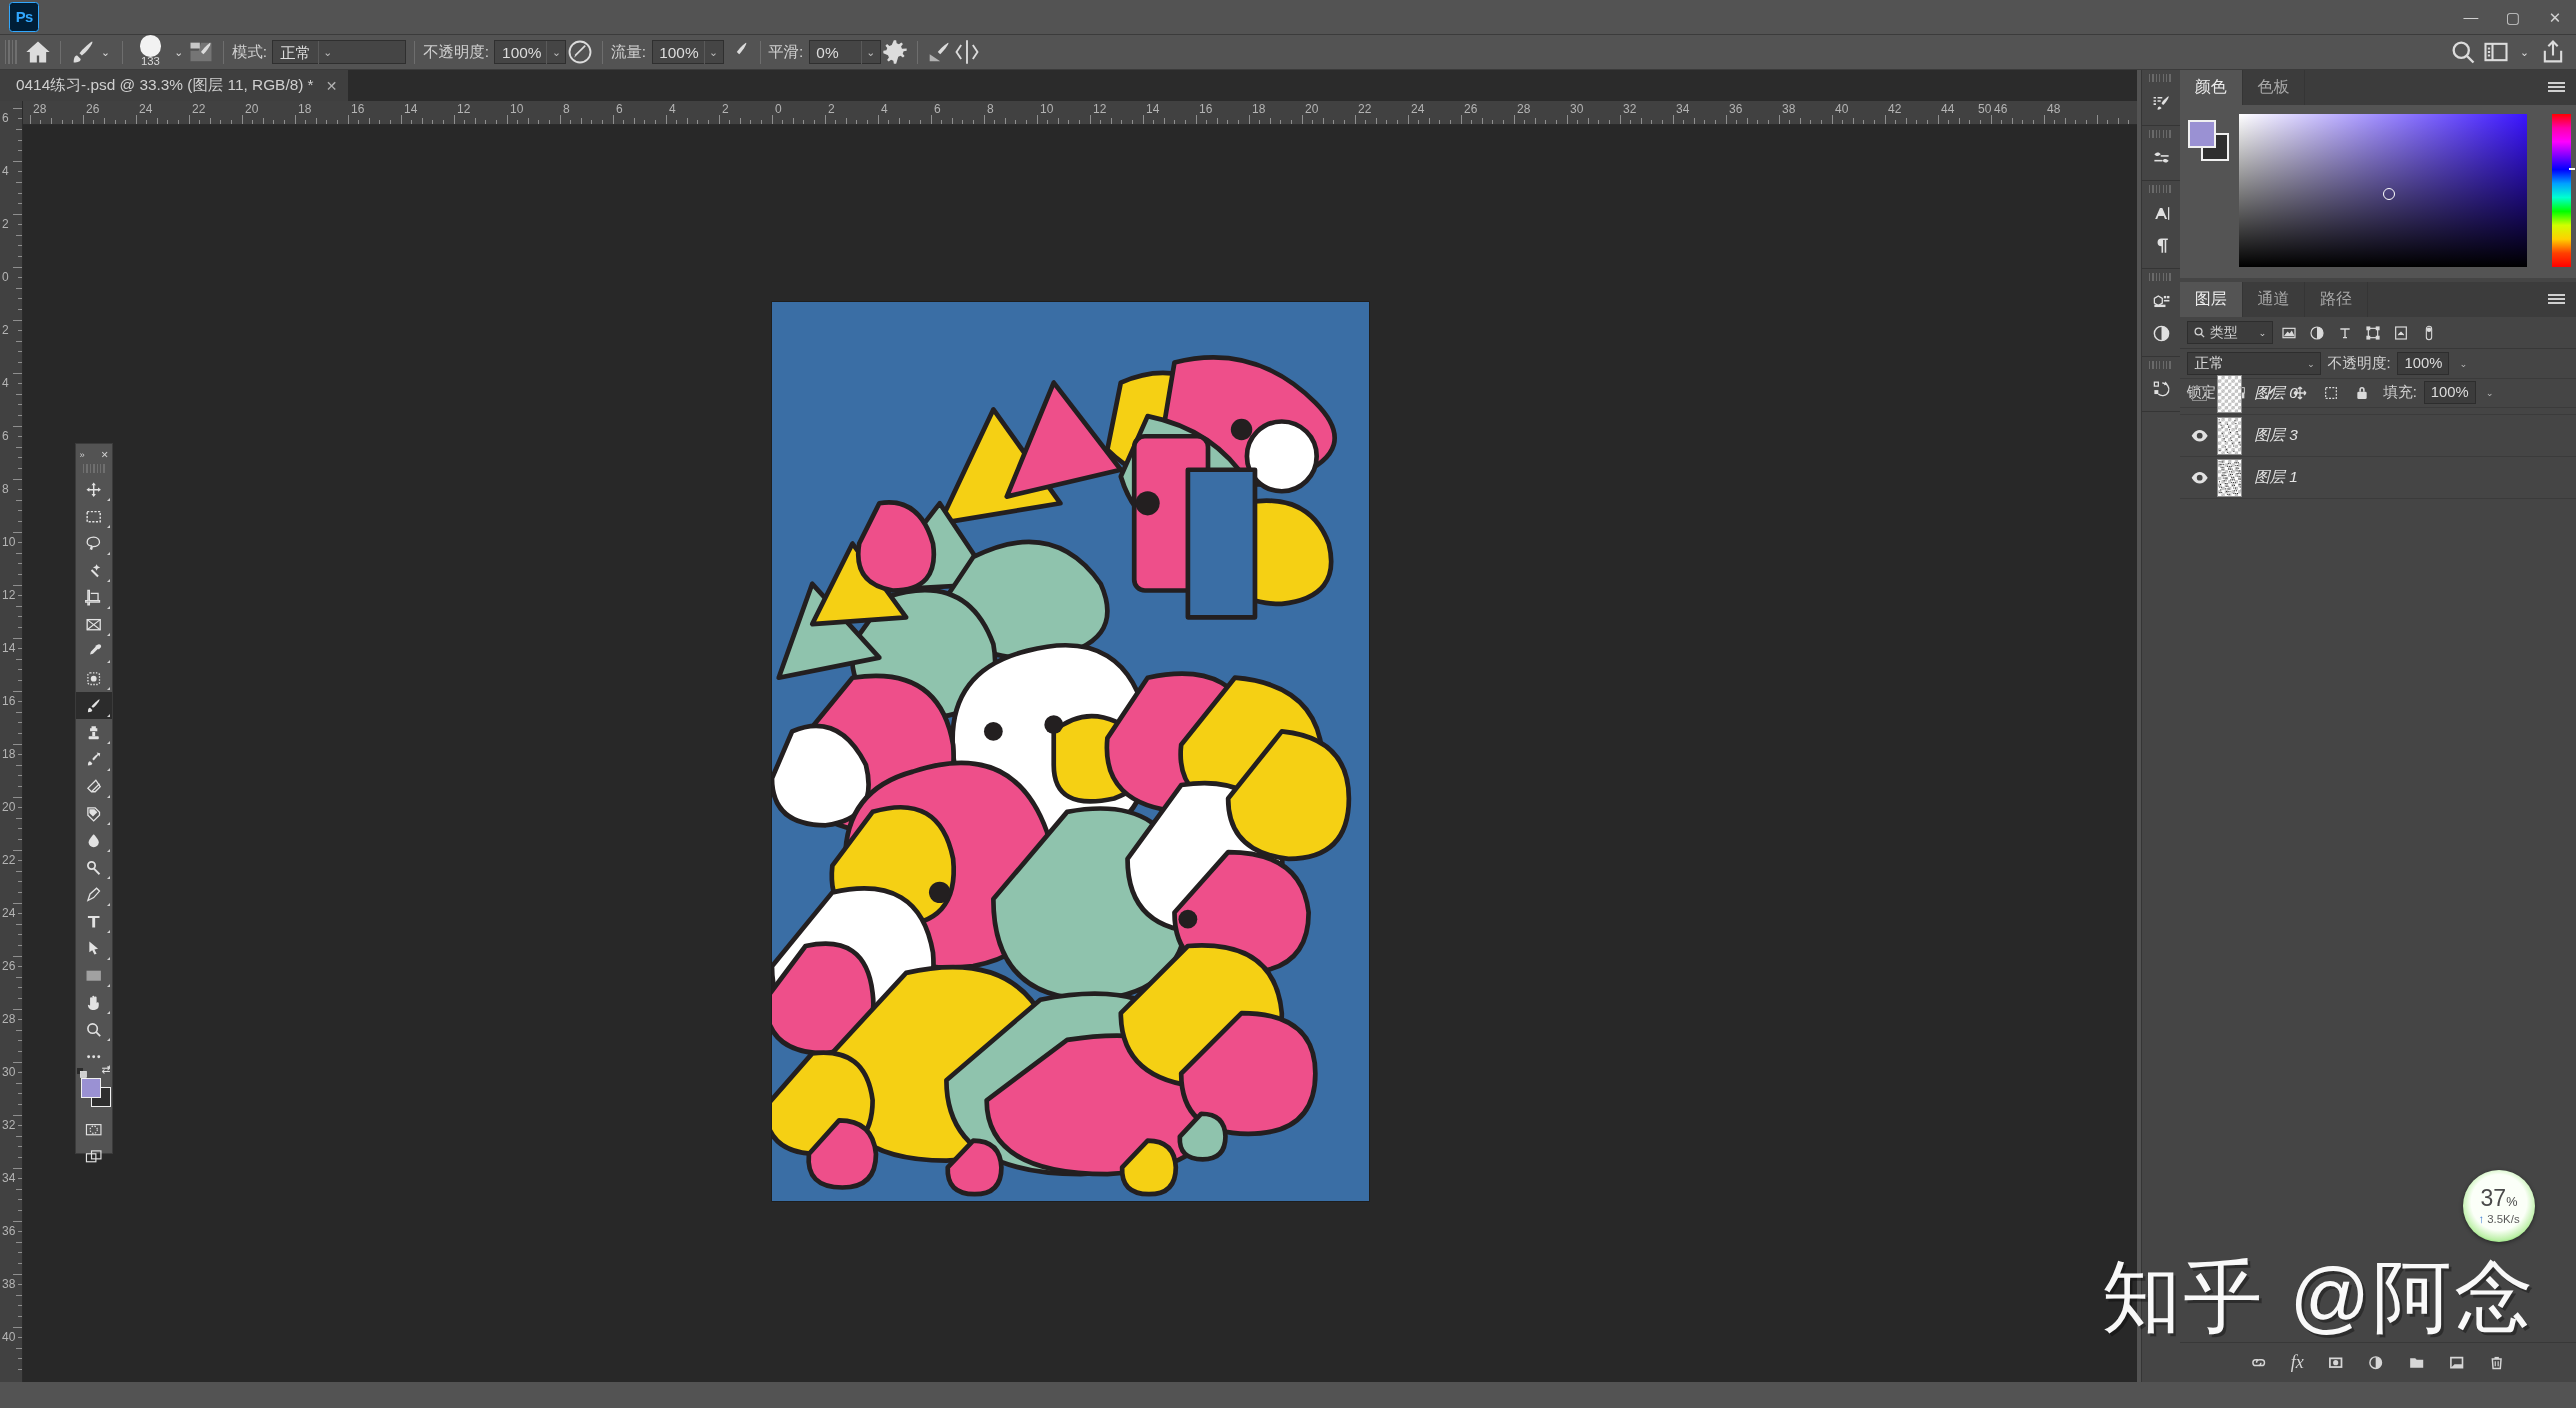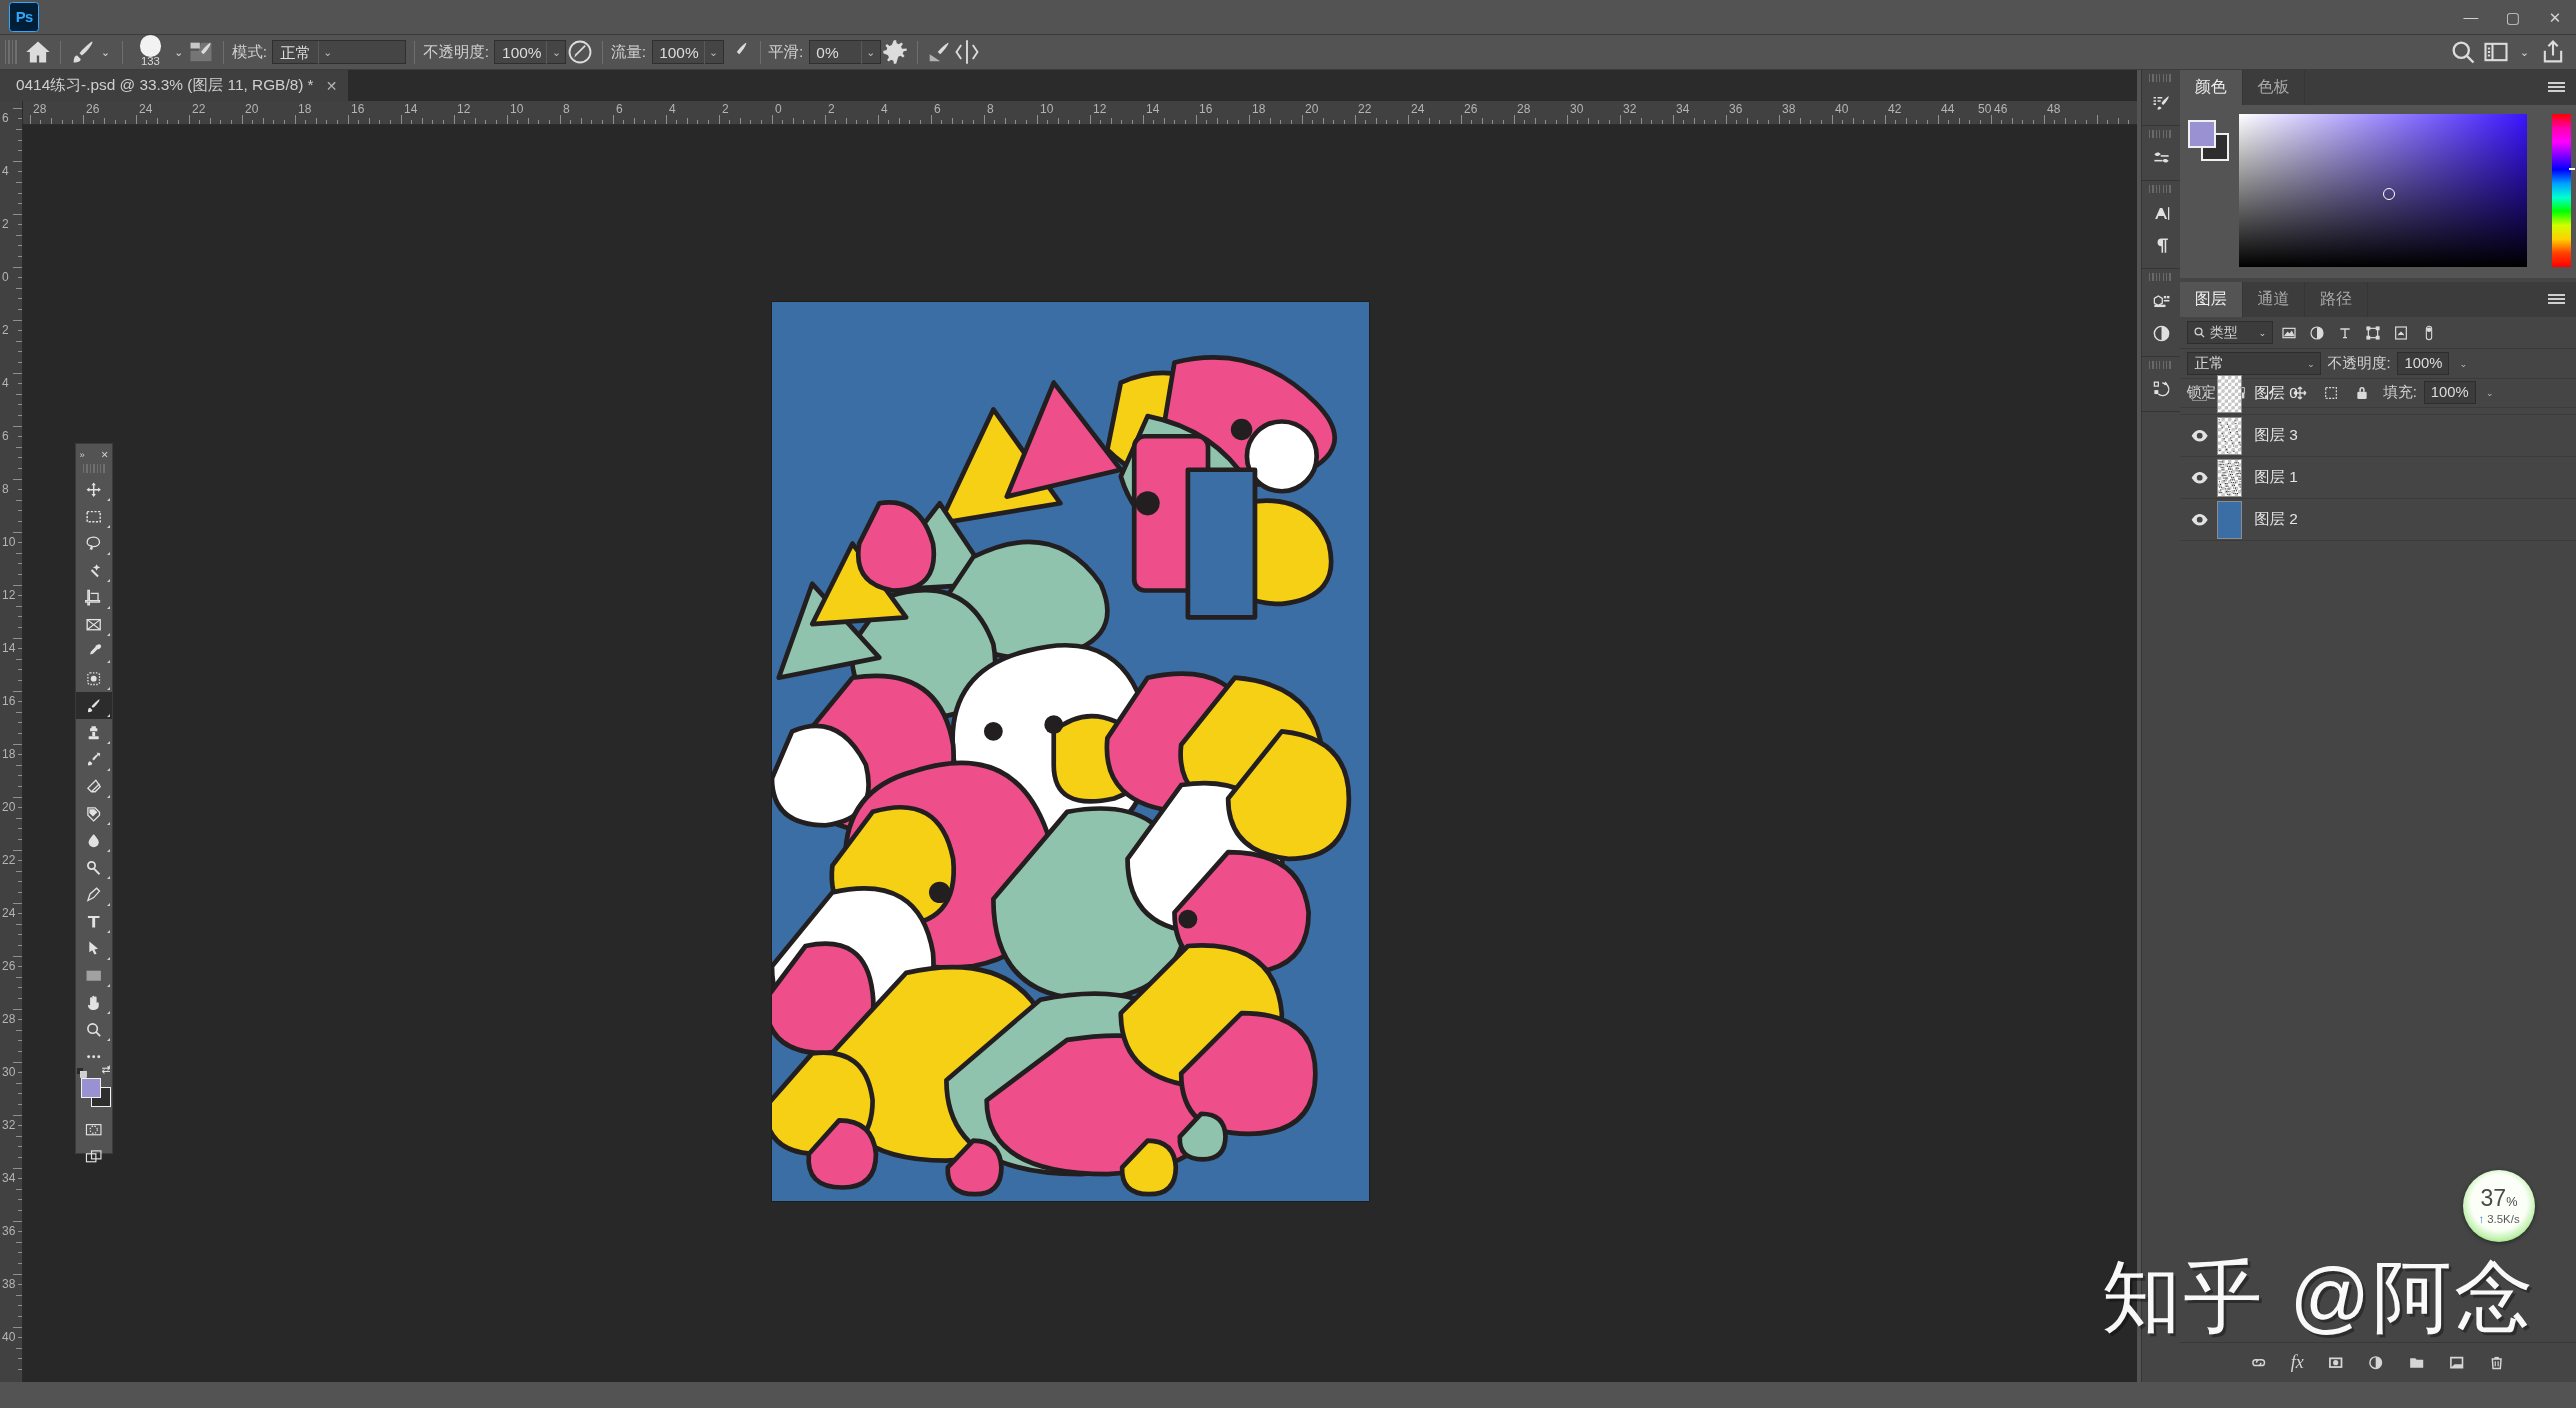--- a/index.html
+++ b/index.html
@@ -192,21 +192,21 @@
      background:#3c3c3c; border:0.7px solid #2d2d2d; font-size:14.8px; color:#dcdcdc; }
   .lp-mode .v { padding-left:6.7px; flex:1; }
   .lp-mode .a { width:17.4px; text-align:center; font-size:9.4px; color:#bbb; }
   .lp-val { background:#3c3c3c; border:0.7px solid #2d2d2d; height:23px;
      line-height:21.5px; padding:0 5.4px; min-width:52px; font-size:14.8px; text-align:center;
      color:#dcdcdc;}
   .lp-arrow { font-size:9.4px; color:#bbb; width:14.8px; text-align:center; }
   .lp-list { position:absolute; left:0; top:91px; right:0; bottom:40px; overflow:hidden; }
   .lyr {
     height:42px; display:flex; align-items:center; border-bottom:0.7px solid #3b3b3b;
-    padding-left:2.7px; gap:0;
+    padding-left:2.7px; gap:0;font-style:italic;
   }
   .lyr.sel { background:linear-gradient(to bottom,#6e6e6e,#5b5b5b); }
   .lyr .eye { width:34px; height:42px; display:flex; align-items:center;
      justify-content:center; color:#e2e2e2; }
   .lyr .eye svg { width:17.4px; height:13.4px; }
   .lyr .eyebox { width:14.8px; height:14.8px; border:0.7px solid #8d8d8d; }
   .lyr .thumb { width:25.5px; height:38px; border:0.7px solid #8d8d8d; margin-right:12px;
      background-image:
        linear-gradient(45deg,#bfbfbf 25%,transparent 25%,transparent 75%,#bfbfbf 75%),
        linear-gradient(45deg,#bfbfbf 25%,#fff 25%,#fff 75%,#bfbfbf 75%);
@@ -1355,30 +1355,20 @@
                 <rect x="35.8" y="20.2" width="1.6" height="1.6" fill="#1f1f1f"></rect>
                 <rect x="13.5" y="27.5" width="1.6" height="1.6" fill="#1f1f1f"></rect>
                 <rect x="27.2" y="34.8" width="1.6" height="1.6" fill="#1f1f1f"></rect>
                 <rect x="4.9" y="42.1" width="1.6" height="1.6" fill="#1f1f1f"></rect>
                 <rect x="18.6" y="49.4" width="1.6" height="1.6" fill="#1f1f1f"></rect>
                 <rect x="32.3" y="2.7" width="1.6" height="1.6" fill="#1f1f1f"></rect>
               </svg>
             </div>
             <div class="name">图层 1</div>
           </div>
-          <div class="lyr">
-            <div class="eye">
-              <svg viewBox="0 0 24 16" fill="currentColor">
-                <path d="M12 0C5 0 1 8 1 8s4 8 11 8 11-8 11-8-4-8-11-8zm0 12a4 4 0 1 1 0-8 4 4 0 0 1 0 8z"></path>
-                <circle cx="12" cy="8" r="2" fill="#454545"></circle>
-              </svg>
-            </div>
-            <div class="thumb" style="background: rgb(58, 110, 165);"></div>
-            <div class="name">图层 2</div>
-          </div>
         </div>
 
       <div class="lp-bottom" id="lp-bottom">
           <div class="bi">
             <svg viewBox="0 0 24 24">
               <path d="M9 12a4 4 0 0 1 4-4h3a4 4 0 0 1 0 8h-3" fill="none" stroke="currentColor" stroke-width="2"></path>
               <path d="M15 12a4 4 0 0 1-4 4H8a4 4 0 0 1 0-8h3" fill="none" stroke="currentColor" stroke-width="2"></path>
             </svg>
           </div>
           <div class="bi">

